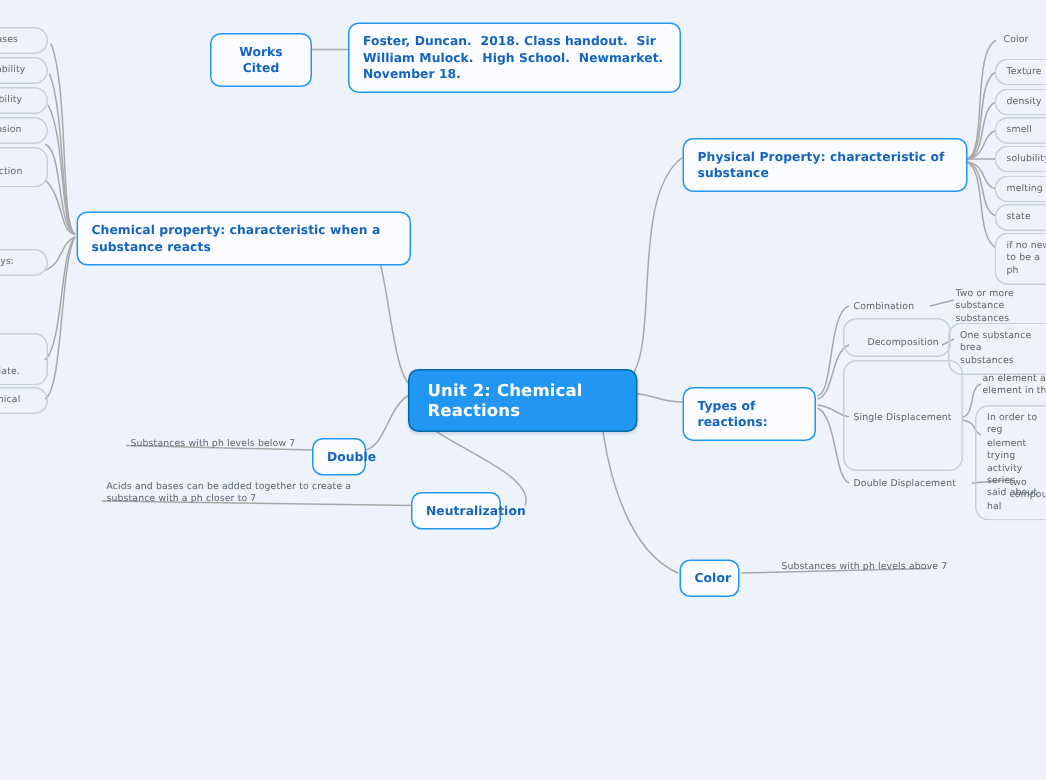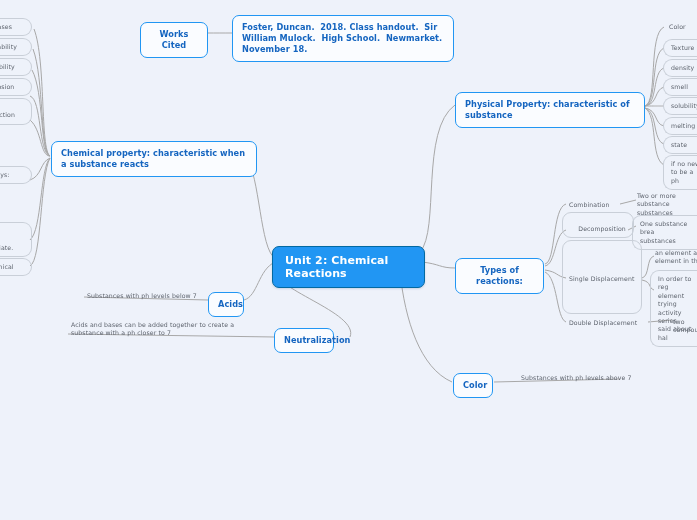--- a/index.html
+++ b/index.html
@@ -138,21 +138,21 @@
       <path d="M642,280 C652,282 648,288 654,290"></path>
       <path d="M648,322 L672,320"></path>
     </g>
   </svg>
 
   <div class="node root" style="left:272px; top:246px; width:153px;">Unit 2: Chemical Reactions</div>
 
   <div class="node primary" style="left:140px; top:22px; width:68px; text-align:center;">Works Cited</div>
   <div class="node primary" style="left:232px; top:15px; width:222px;">Foster, Duncan.  2018. Class handout.  Sir William Mulock.  High School.  Newmarket. November 18.</div>
 
-  <div class="node primary" style="left:51px; top:141px; width:206px;">Chemical property: characteristic when a substance reacts</div>
+  <div class="node primary" style="left:51px; top:141px; width:223px;">Chemical property: characteristic when a substance reacts</div>
 
   <div class="node leaf clip-left" style="left:-22px; top:18px; width:54px;">or bases</div>
   <div class="node leaf clip-left" style="left:-22px; top:38px; width:54px;">mmability</div>
   <div class="node leaf clip-left" style="left:-22px; top:58px; width:54px;">ng ability</div>
   <div class="node leaf clip-left" style="left:-22px; top:78px; width:54px;">corrosion</div>
   <div class="node leaf clip-left" style="left:-22px; top:98px; width:54px;">new
 l reaction</div>
   <div class="node leaf clip-left" style="left:-22px; top:166px; width:54px;">2 ways:</div>
   <div class="node leaf clip-left" style="left:-22px; top:222px; width:54px;">s,
 olid
@@ -164,21 +164,21 @@
   <div class="node plain" style="left:666px; top:21px; width:40px;">Color</div>
   <div class="node leaf clip-right" style="left:663px; top:39px; width:46px;">Texture</div>
   <div class="node leaf clip-right" style="left:663px; top:59px; width:46px;">density</div>
   <div class="node leaf clip-right" style="left:663px; top:78px; width:46px;">smell</div>
   <div class="node leaf clip-right" style="left:663px; top:97px; width:46px;">solubility</div>
   <div class="node leaf clip-right" style="left:663px; top:117px; width:46px;">melting p</div>
   <div class="node leaf clip-right" style="left:663px; top:136px; width:46px;">state</div>
   <div class="node leaf clip-right" style="left:663px; top:155px; width:46px;">if no new
 to be a ph</div>
 
-  <div class="node primary" style="left:455px; top:258px; width:89px; text-align:center;">Types of reactions:</div>
+  <div class="node primary" style="left:455px; top:258px; width:89px; ">Types of reactions:</div>
 
   <div class="node plain" style="left:566px; top:199px; width:64px;">Combination</div>
   <div class="node leaf" style="left:562px; top:212px; width:72px; height:26px;">
     <span>Decomposition</span>
   </div>
   <div class="node leaf" style="left:562px; top:240px; width:80px; height:74px;"></div>
   <div class="node plain" style="left:566px; top:273px; width:76px;">Single Displacement</div>
   <div class="node plain" style="left:566px; top:317px; width:80px;">Double Displacement</div>
 
   <div class="node plain" style="left:634px; top:190px; width:70px;">Two or more substance
@@ -186,21 +186,21 @@
   <div class="node leaf clip-right" style="left:632px; top:215px; width:72px;">One substance brea
 substances</div>
   <div class="node plain" style="left:652px; top:247px; width:54px;">an element an
 element in the</div>
   <div class="node leaf clip-right" style="left:650px; top:270px; width:58px;">In order to reg
 element trying
 activity series
 said about hal</div>
   <div class="node plain" style="left:670px; top:316px; width:40px;">two compoun</div>
 
-  <div class="node primary" style="left:208px; top:292px; width:36px; text-align:center;">Acids</div>
+  <div class="node primary" style="left:208px; top:292px; width:36px; text-align:center;">Double</div>
   <div class="node plain" style="left:84px; top:290px; width:120px;">Substances with ph levels below 7</div>
 
   <div class="node primary" style="left:274px; top:328px; width:60px; text-align:center;">Neutralization</div>
   <div class="node plain" style="left:68px; top:319px; width:180px;">Acids and bases can be added together to create a substance with a ph closer to 7</div>
 
   <div class="node primary" style="left:453px; top:373px; width:40px; text-align:center;">Color</div>
   <div class="node plain" style="left:518px; top:372px; width:120px;">Substances with ph levels above 7</div>
 
 </div>
 

